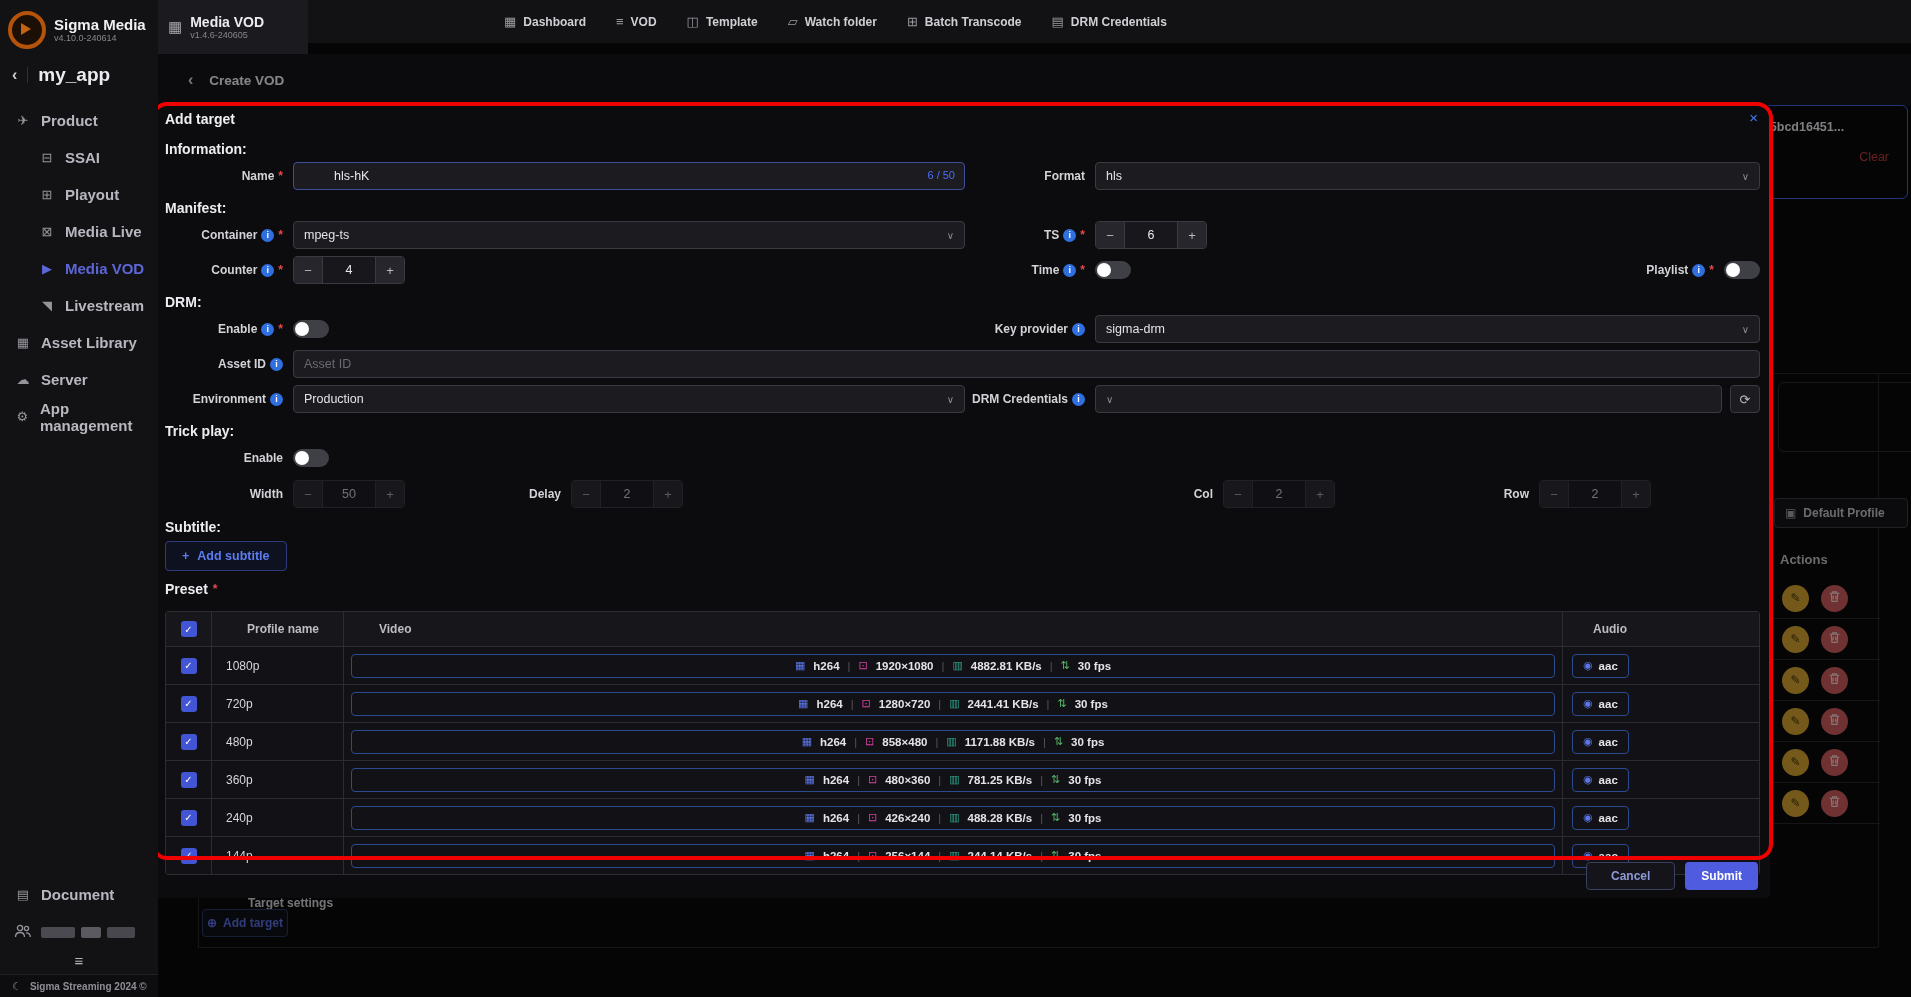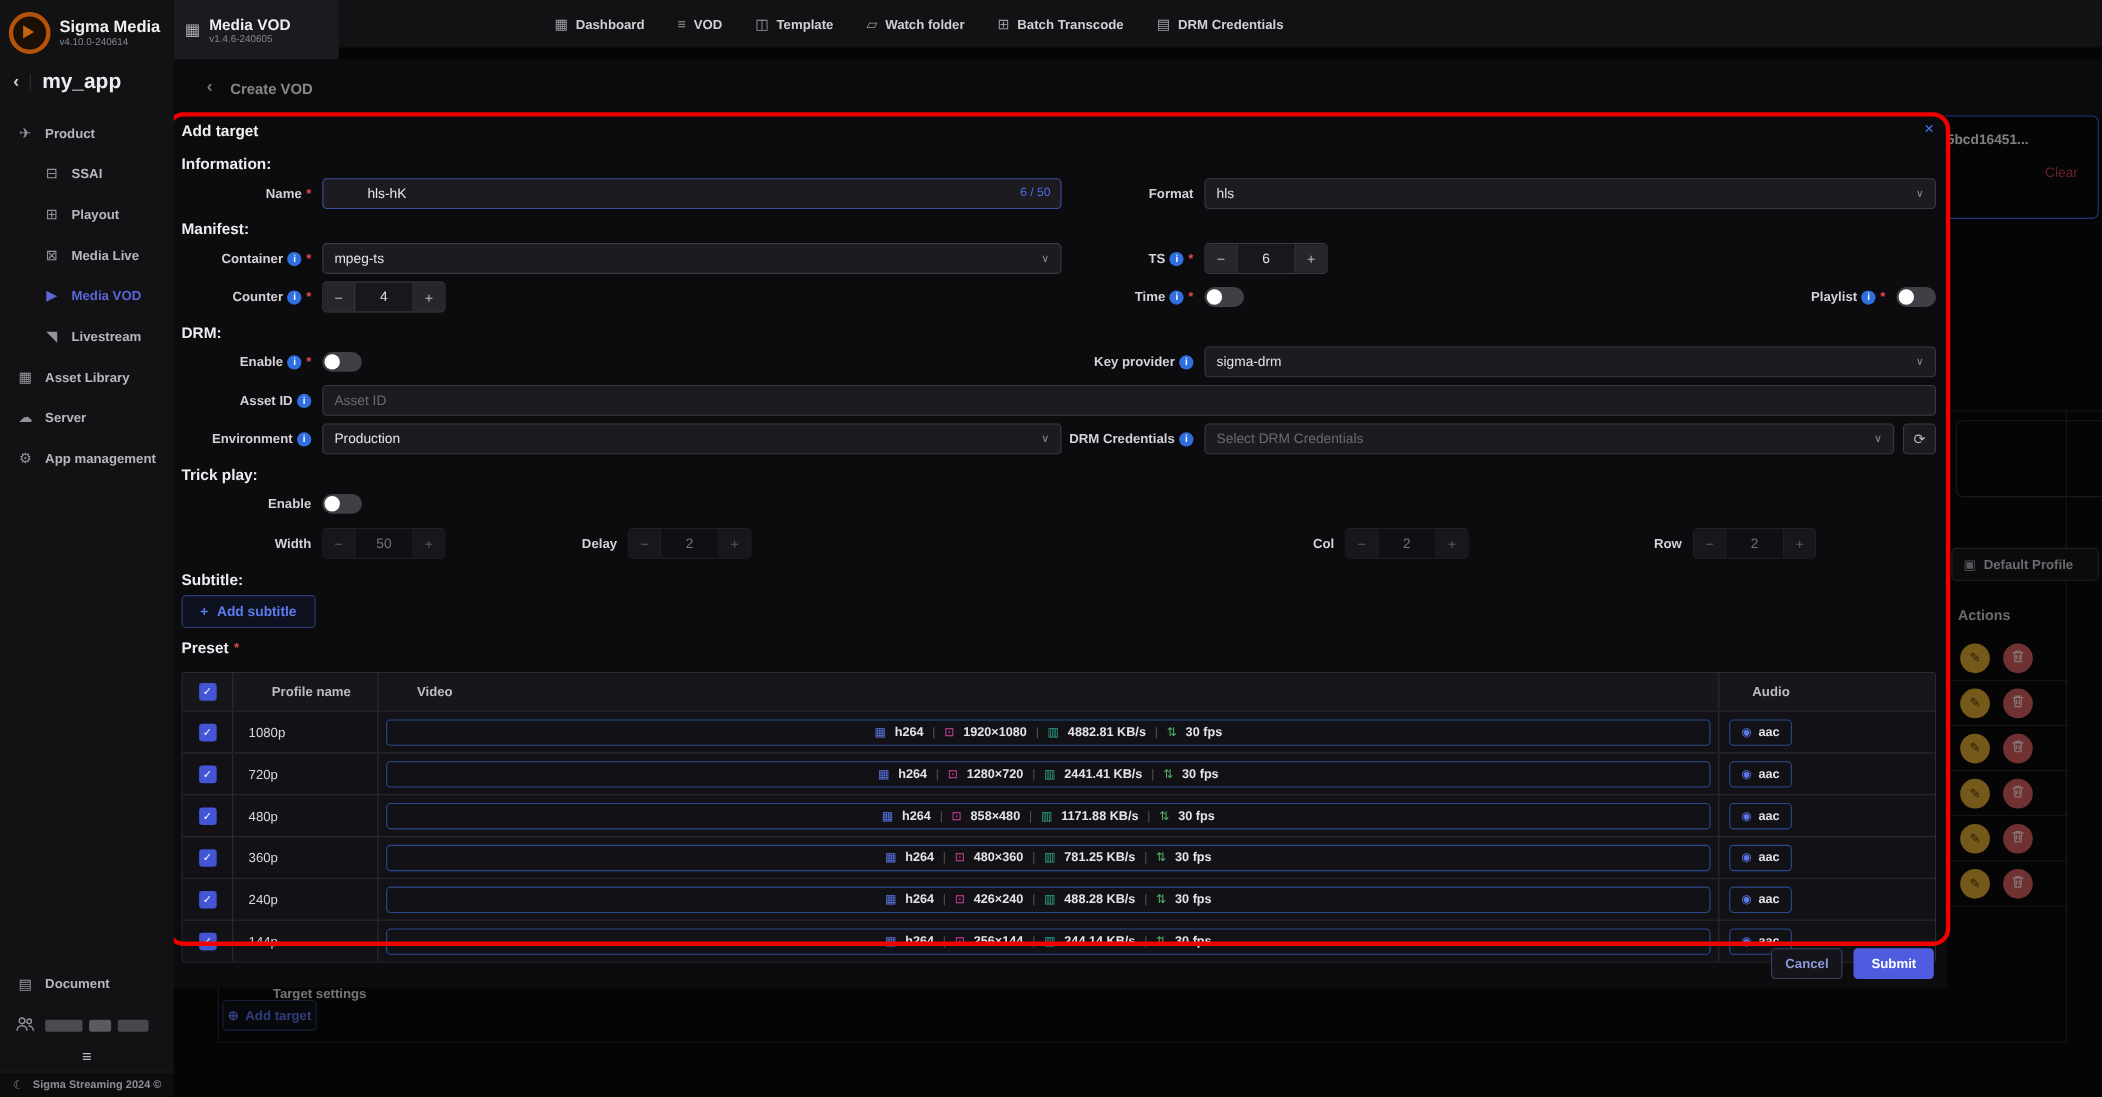--- a/index.html
+++ b/index.html
@@ -15,21 +15,21 @@
   .brand-name { font-size:15px; font-weight:bold; color:#f0f0f2; line-height:16px; }
   .brand-ver { font-size:9px; color:#87878d; }
   .myapp { display:flex; align-items:center; height:34px; padding-left:12px; }
   .back { color:#cfcfd4; font-size:16px; font-weight:bold; }
   .vdiv { width:1px; height:16px; background:#303036; margin:0 10px; }
   .myapp-name { font-size:19px; font-weight:bold; color:#ececf0; }
   .nav { margin-top:10px; }
   .nav-item { display:flex; align-items:center; height:37px; padding-left:14px; gap:9px; cursor:pointer; }
   .nav-item.lvl1 { padding-left:38px; }
   .nav-ic { width:18px; text-align:center; font-size:13px; color:#94949b; font-style:normal; }
-  .nav-lb { font-size:12px; font-weight:bold; color:#b7b7bf;text-align:right; }
+  .nav-lb { font-size:15px; font-weight:bold; color:#b7b7bf; }
   .nav-item.active .nav-ic, .nav-item.active .nav-lb { color:#5d66d8; }
   .sb-bottom-item { position:absolute; left:0; width:100%; display:flex; align-items:center; gap:9px; padding-left:14px; height:28px; }
   .skel { display:flex; gap:6px; align-items:center; }
   .skel b { display:block; height:11px; border-radius:2px; }
   .sb-menu { position:absolute; left:0; top:952px; width:100%; text-align:center; color:#b7b7bf; font-size:15px; }
   .sb-foot { position:absolute; left:0; bottom:0; width:100%; height:23px; background:#0d0d10; border-top:1px solid #202025; display:flex; align-items:center; gap:8px; padding-left:12px; }
   .sb-foot .moon { color:#9a9aa1; font-size:11px; }
   .sb-foot .ftx { color:#8e8e94; font-size:10px; font-weight:bold; }
 
   
@@ -115,21 +115,21 @@
   .td { font-size:12px; color:#d8d8dc; }
   .cb { width:16px; height:16px; background:#4255d4; border-radius:3px; display:flex; align-items:center; justify-content:center; color:#fff; font-size:10px; cursor:pointer; }
   .vpill { flex:1; height:24px; border:1px solid #2b4b8f; border-radius:4px; display:flex; align-items:center; justify-content:center; gap:8px; cursor:pointer; }
   .vt { font-size:11.5px; font-weight:bold; color:#e4e4e8; }
   .sep { color:#55555c; font-size:11px; }
   .ic { font-size:11px; font-style:normal; }
   .ic.blue { color:#5b76e8; } .ic.pink { color:#d6409f; } .ic.teal { color:#2ea58c; } .ic.green { color:#55b467; }
   .apill { display:inline-flex; align-items:center; gap:6px; height:24px; padding:0 10px; border:1px solid #2b4b8f; border-radius:4px; cursor:pointer; }
 
   .m-footer { position:absolute; left:0; bottom:0; width:100%; height:44px; display:flex; align-items:center; justify-content:flex-end; gap:10px; padding:0 12px; }
-  .btn-cancel { height:28px; padding:0 12px; border:1px solid #3a4060; border-radius:4px; background:#14141a; color:#8e9ad8; font-size:12px; font-weight:bold; cursor:pointer; }
+  .btn-cancel { height:28px; padding:0 24px; border:1px solid #3a4060; border-radius:4px; background:#14141a; color:#8e9ad8; font-size:12px; font-weight:bold; cursor:pointer; }
   .btn-submit { height:28px; padding:0 16px; border:none; border-radius:4px; background:#4f5ce0; color:#fff; font-size:12px; font-weight:bold; cursor:pointer; }
 
   .trash-svg { width:13px; height:13px; }
   .u-svg { width:18px; height:14px; }
 </style>
 </head>
 <body>
 
 <div class="app">
 
@@ -476,21 +476,20 @@
             <span class="sv">Production</span>
             <span class="chv">∨</span>
           </div>
         </div>
         <div class="col-r">
           <span class="lbl w120">
             <span>DRM Credentials</span>
               <span class="info">i</span>
           </span>
           <div class="sel">
-            <span class="sv ph">Select DRM Credentials</span>
             <span class="chv">∨</span>
           </div>
           <button class="rfs">⟳</button>
         </div>
       </div>
 
       <div class="sec">Trick play:</div>
 
       <div class="frow">
         <span class="lbl">

